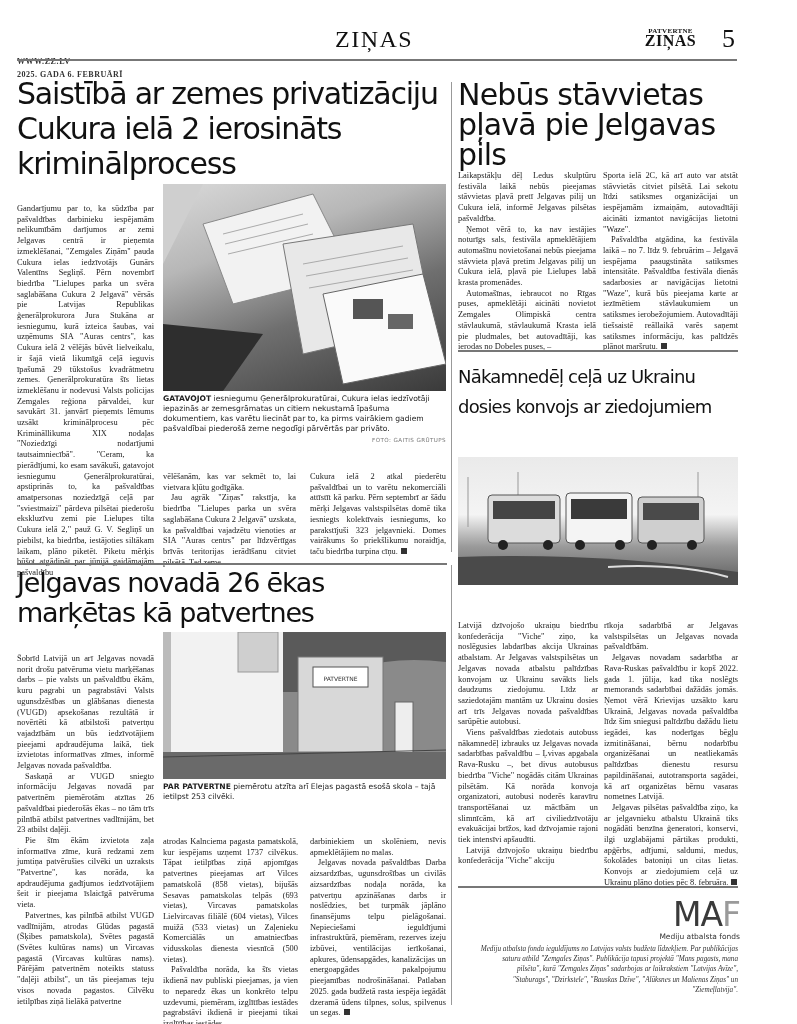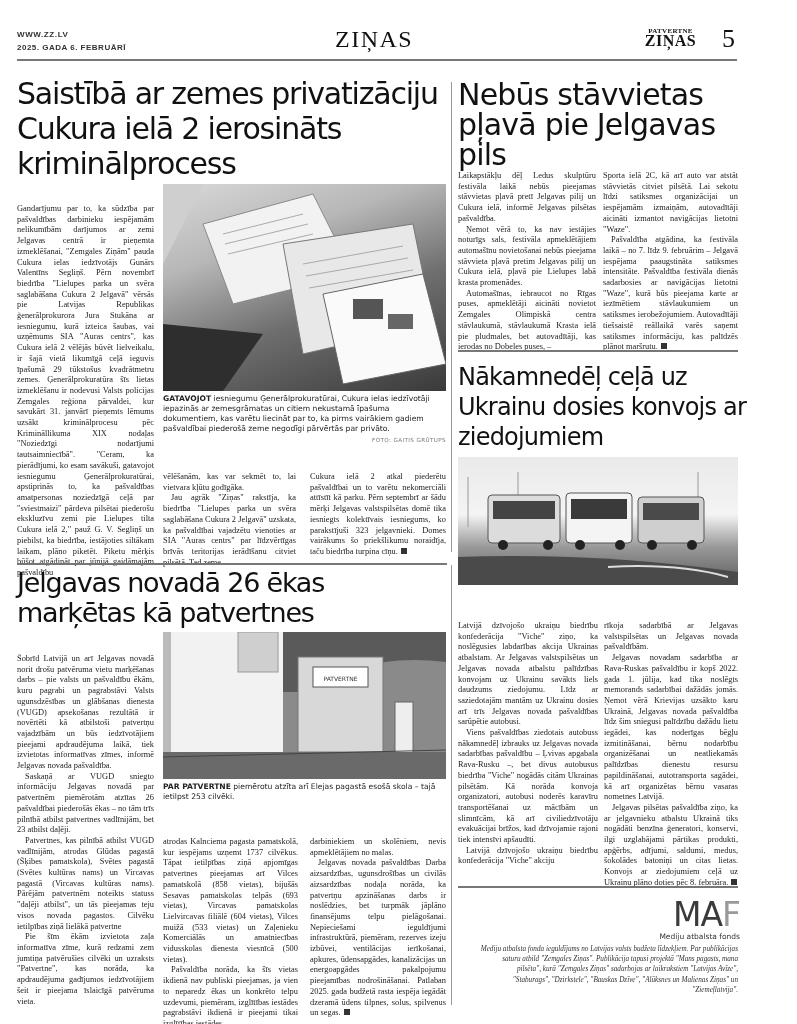--- a/index.html
+++ b/index.html
@@ -1,19 +1,19 @@
 <!DOCTYPE html>
 <html><head>
 <meta charset="utf-8">
 <style>
   * { box-sizing: border-box; margin: 0; padding: 0; }
   html, body { width: 797px; height: 1024px; background: #fff; overflow: hidden; }
   body { position: relative; font-family: "Liberation Serif", "DejaVu Serif", serif; color: #1a1a1a; }
   .abs { position: absolute; }
-  .sans { font-family: Liberation Sans, sans-serif; }
+  .sans { font-family: Liberation Serif, serif; margin-top: 27px; }
   .body-text { font-size: 8.4px; line-height: 10.7px; text-align: justify; hyphens: auto; color: #222; margin-top: 22px; }
   .body-text p { text-indent: 8px; }
   .body-text p.first { text-indent: 0; }
   .hrule { position: absolute; height: 1.5px; background: #777; }
   .vrule { position: absolute; width: 1px; background: #999; }
   .headline-bold { font-family: "DejaVu Sans", sans-serif; font-weight: normal; color: #111; letter-spacing: -1.2px; }
   .headline-light { font-family: "DejaVu Sans", sans-serif; font-weight: normal; color: #111; letter-spacing: -0.8px; }
   .caption { font-family: "DejaVu Sans", sans-serif; font-size: 7.6px; line-height: 10px; color: #222; }
   .caption b { font-weight: bold; }
   .credit { font-family: "DejaVu Sans", sans-serif; font-size: 5.6px; color: #777; letter-spacing: 0.4px; text-align: right; }
@@ -83,21 +83,21 @@
   <p>Ņemot vērā to, ka nav iestājies noturīgs sals, festivāla apmeklētājiem automašīnu novietošanai nebūs pieejama stāvvieta pļavā pretim Jelgavas pilij un Cukura ielā, pļavā pie Lielupes labā krasta promenādes.</p>
   <p>Automašīnas, iebraucot no Rīgas puses, apmeklētāji aicināti novietot Zemgales Olimpiskā centra stāvlaukumā, stāvlaukumā Krasta ielā pie pludmales, bet autovadītāji, kas ierodas no Dobeles puses, –</p>
 </div>
 <div class="abs body-text" style="left:603px;top:149px;width:135px;">
   <p class="first">Sporta ielā 2C, kā arī auto var atstāt stāvvietās citviet pilsētā. Lai sekotu līdzi satiksmes organizācijai un iespējamām izmaiņām, autovadītāji aicināti izmantot navigācijas lietotni "Waze".</p>
   <p><span>Pašvaldība atgādina, ka festivāla laikā – no 7. līdz 9. februārim – Jelgavā iespējama paaugstināta satiksmes intensitāte. Pašvaldība festivāla dienās sadarbosies ar navigācijas lietotni "Waze", kurā būs pieejama karte ar iezīmētiem stāvlaukumiem un satiksmes ierobežojumiem. Autovadītāji tiešsaistē reāllaikā varēs saņemt satiksmes informāciju, kas palīdzēs plānot maršrutu.</span><span class="endmark"></span></p>
 </div>
 
 <div class="hrule" style="left:458px;top:350px;width:280px;"></div>
 
-<h2 class="abs headline-light" style="left:458px;top:362px;width:290px;font-size:24px;line-height:30px;">Nākamnedēļ ceļā uz Ukrainu dosies konvojs ar ziedojumiem</h2>
+<h2 class="abs headline-light" style="left:458px;top:362px;width:290px;font-size:18px;line-height:30px;">Nākamnedēļ ceļā uz Ukrainu dosies konvojs ar ziedojumiem</h2>
 
 <div class="photo" style="left:458px;top:457px;width:280px;height:128px;background:linear-gradient(180deg,#eaeaea 0%,#f4f4f4 45%,#9a9a9a 70%,#5c5c5c 100%);">
   <svg width="280" height="128" viewBox="0 0 280 128">
     <g stroke="#999" stroke-width="1">
         <line x1="10" y1="20" x2="10" y2="70"></line>
         <line x1="60" y1="15" x2="60" y2="70"></line>
         <line x1="240" y1="15" x2="240" y2="70"></line>
       </g>
     <rect x="30" y="38" width="72" height="48" rx="4" fill="#dcdcdc" stroke="#555"></rect>
     <rect x="35" y="44" width="62" height="18" fill="#444"></rect>
@@ -138,22 +138,22 @@
   <div style="font-family:'DejaVu Sans',sans-serif;font-size:7.5px;color:#333;text-align:right;margin-top:1px;">Mediju atbalsta fonds</div>
 </div>
 <div class="abs" style="left:480px;top:944px;width:258px;font-family:'Liberation Serif',serif;font-style:italic;font-size:7.2px;line-height:10.2px;text-align:right;color:#333;">Mediju atbalsta fonda ieguldījums no Latvijas valsts budžeta līdzekļiem. Par publikācijas saturu atbild "Zemgales Ziņas". Publikācija tapusi projektā "Mans pagasts, mana pilsēta", kurā "Zemgales Ziņas" sadarbojas ar laikrakstiem "Latvijas Avīze", "Staburags", "Dzirkstele", "Bauskas Dzīve", "Alūksnes un Malienas Ziņas" un "Ziemeļlatvija".</div>
 
 <div class="hrule" style="left:17px;top:563px;width:430px;"></div>
 <h1 class="abs headline-bold" style="left:17px;top:568px;width:430px;font-size:27px;line-height:30px;">Jelgavas novadā 26 ēkas marķētas kā patvertnes</h1>
 
 <div class="abs body-text" style="left:17px;top:632px;width:137px;">
   <p class="first">Šobrīd Latvijā un arī Jelgavas novadā norit drošu patvēruma vietu marķēšanas darbs – pie valsts un pašvaldību ēkām, kuru pagrabi un pagrabstāvi Valsts ugunsdzēsības un glābšanas dienesta (VUGD) apsekošanas rezultātā ir novērtēti kā atbilstoši patvertņu vajadzībām un būs iedzīvotājiem pieejami apdraudējuma laikā, tiek izvietotas informatīvas zīmes, informē Jelgavas novada pašvaldība.</p>
   <p>Saskaņā ar VUGD sniegto informāciju Jelgavas novadā par patvertnēm piemērotām atzītas 26 pašvaldībai piederošās ēkas – no tām trīs pilnībā atbilst patvertnes vadlīnijām, bet 23 atbilst daļēji.</p>
+  <p>Pie šīm ēkām izvietota zaļa informatīva zīme, kurā redzami zem jumtiņa patvērušies cilvēki un uzraksts "Patvertne", kas norāda, ka apdraudējuma gadījumos iedzīvotājiem šeit ir pieejama īslaicīgā patvēruma vieta.</p>
   <p>Patvertnes, kas pilnībā atbilst VUGD vadlīnijām, atrodas Glūdas pagastā (Šķibes pamatskola), Svētes pagastā (Svētes kultūras nams) un Vircavas pagastā (Vircavas kultūras nams). Pārējām patvertnēm noteikts statuss "daļēji atbilst", un tās pieejamas teju visos novada pagastos. Cilvēku ietilpības ziņā lielākā patvertne</p>
-  <p>Pie šīm ēkām izvietota zaļa informatīva zīme, kurā redzami zem jumtiņa patvērušies cilvēki un uzraksts "Patvertne", kas norāda, ka apdraudējuma gadījumos iedzīvotājiem šeit ir pieejama īslaicīgā patvēruma vieta.</p>
 </div>
 
 <div class="photo" style="left:163px;top:632px;width:283px;height:147px;background:#e6e6e6;">
   <svg width="283" height="147" viewBox="0 0 283 147">
     <rect x="0" y="0" width="120" height="147" fill="#f2f2f2"></rect>
     <rect x="0" y="0" width="8" height="147" fill="#bbb"></rect>
     <rect x="75" y="0" width="40" height="40" fill="#cfcfcf" stroke="#999"></rect>
     <rect x="120" y="0" width="163" height="147" fill="#8a8a8a"></rect>
     <path d="M120,0 L283,0 L283,30 Q200,20 150,60 L120,60 Z" fill="#5a5a5a"></path>
     <rect x="135" y="25" width="85" height="95" fill="#d8d8d8" stroke="#777"></rect>

